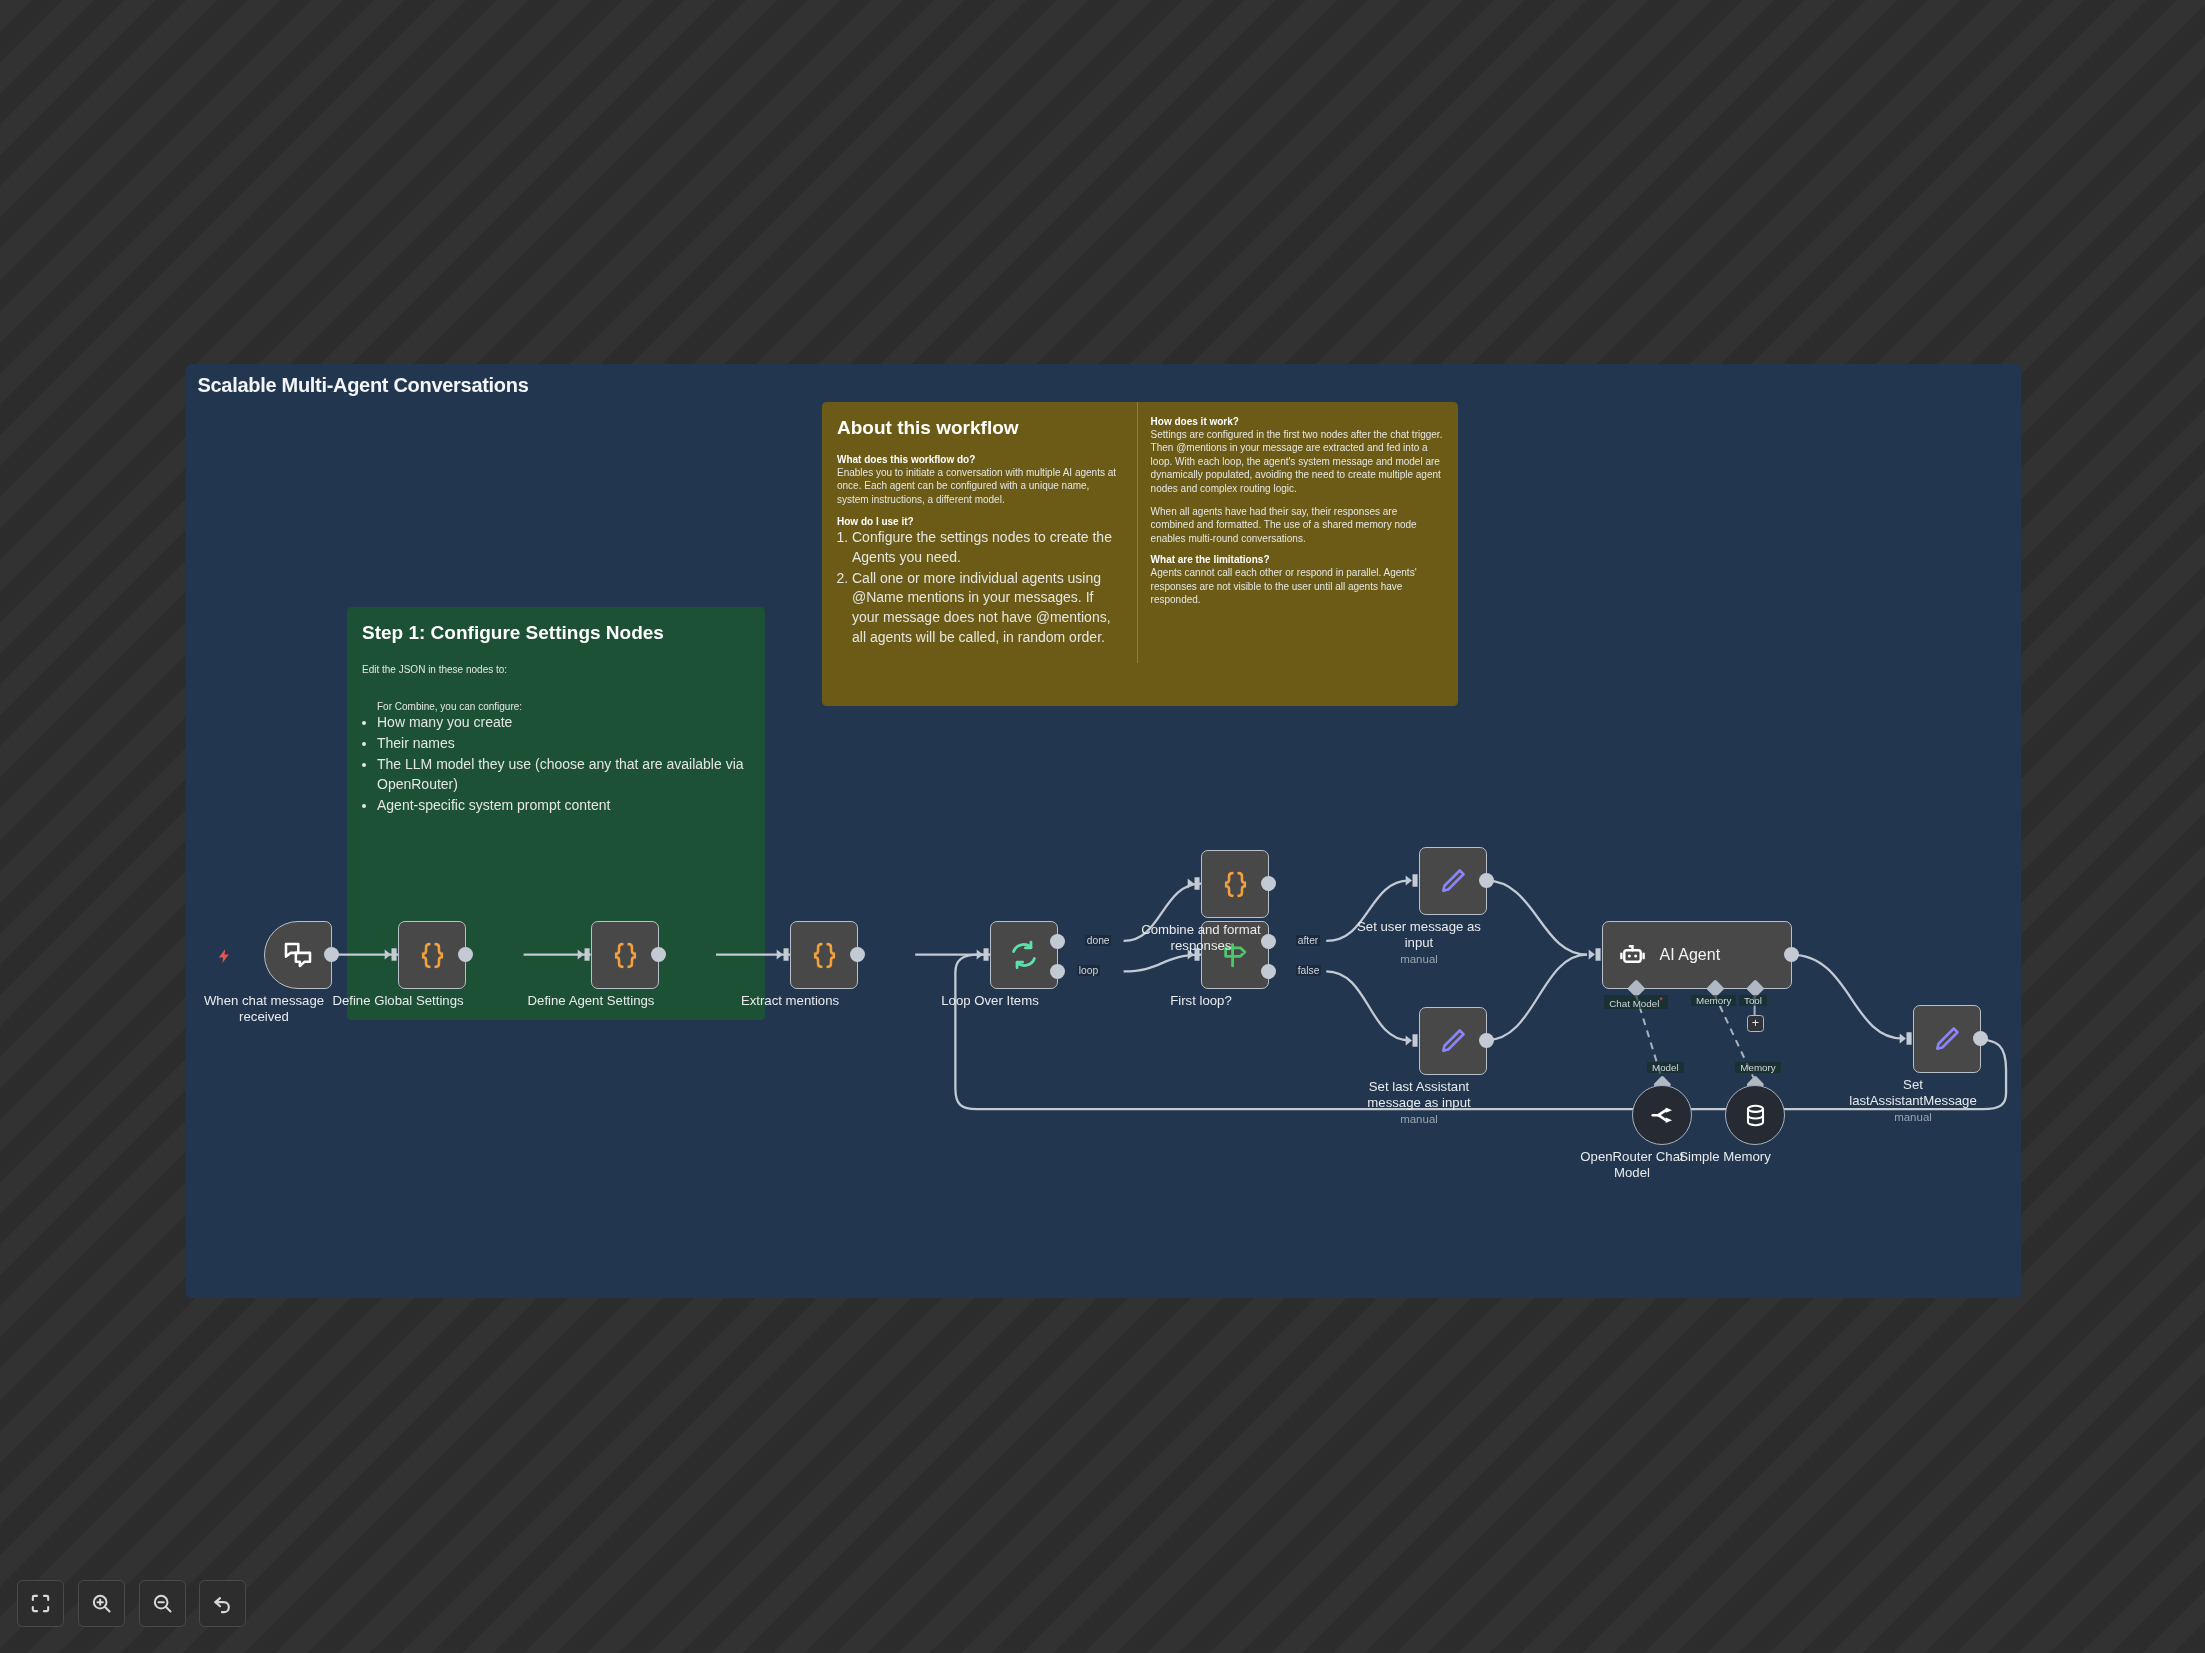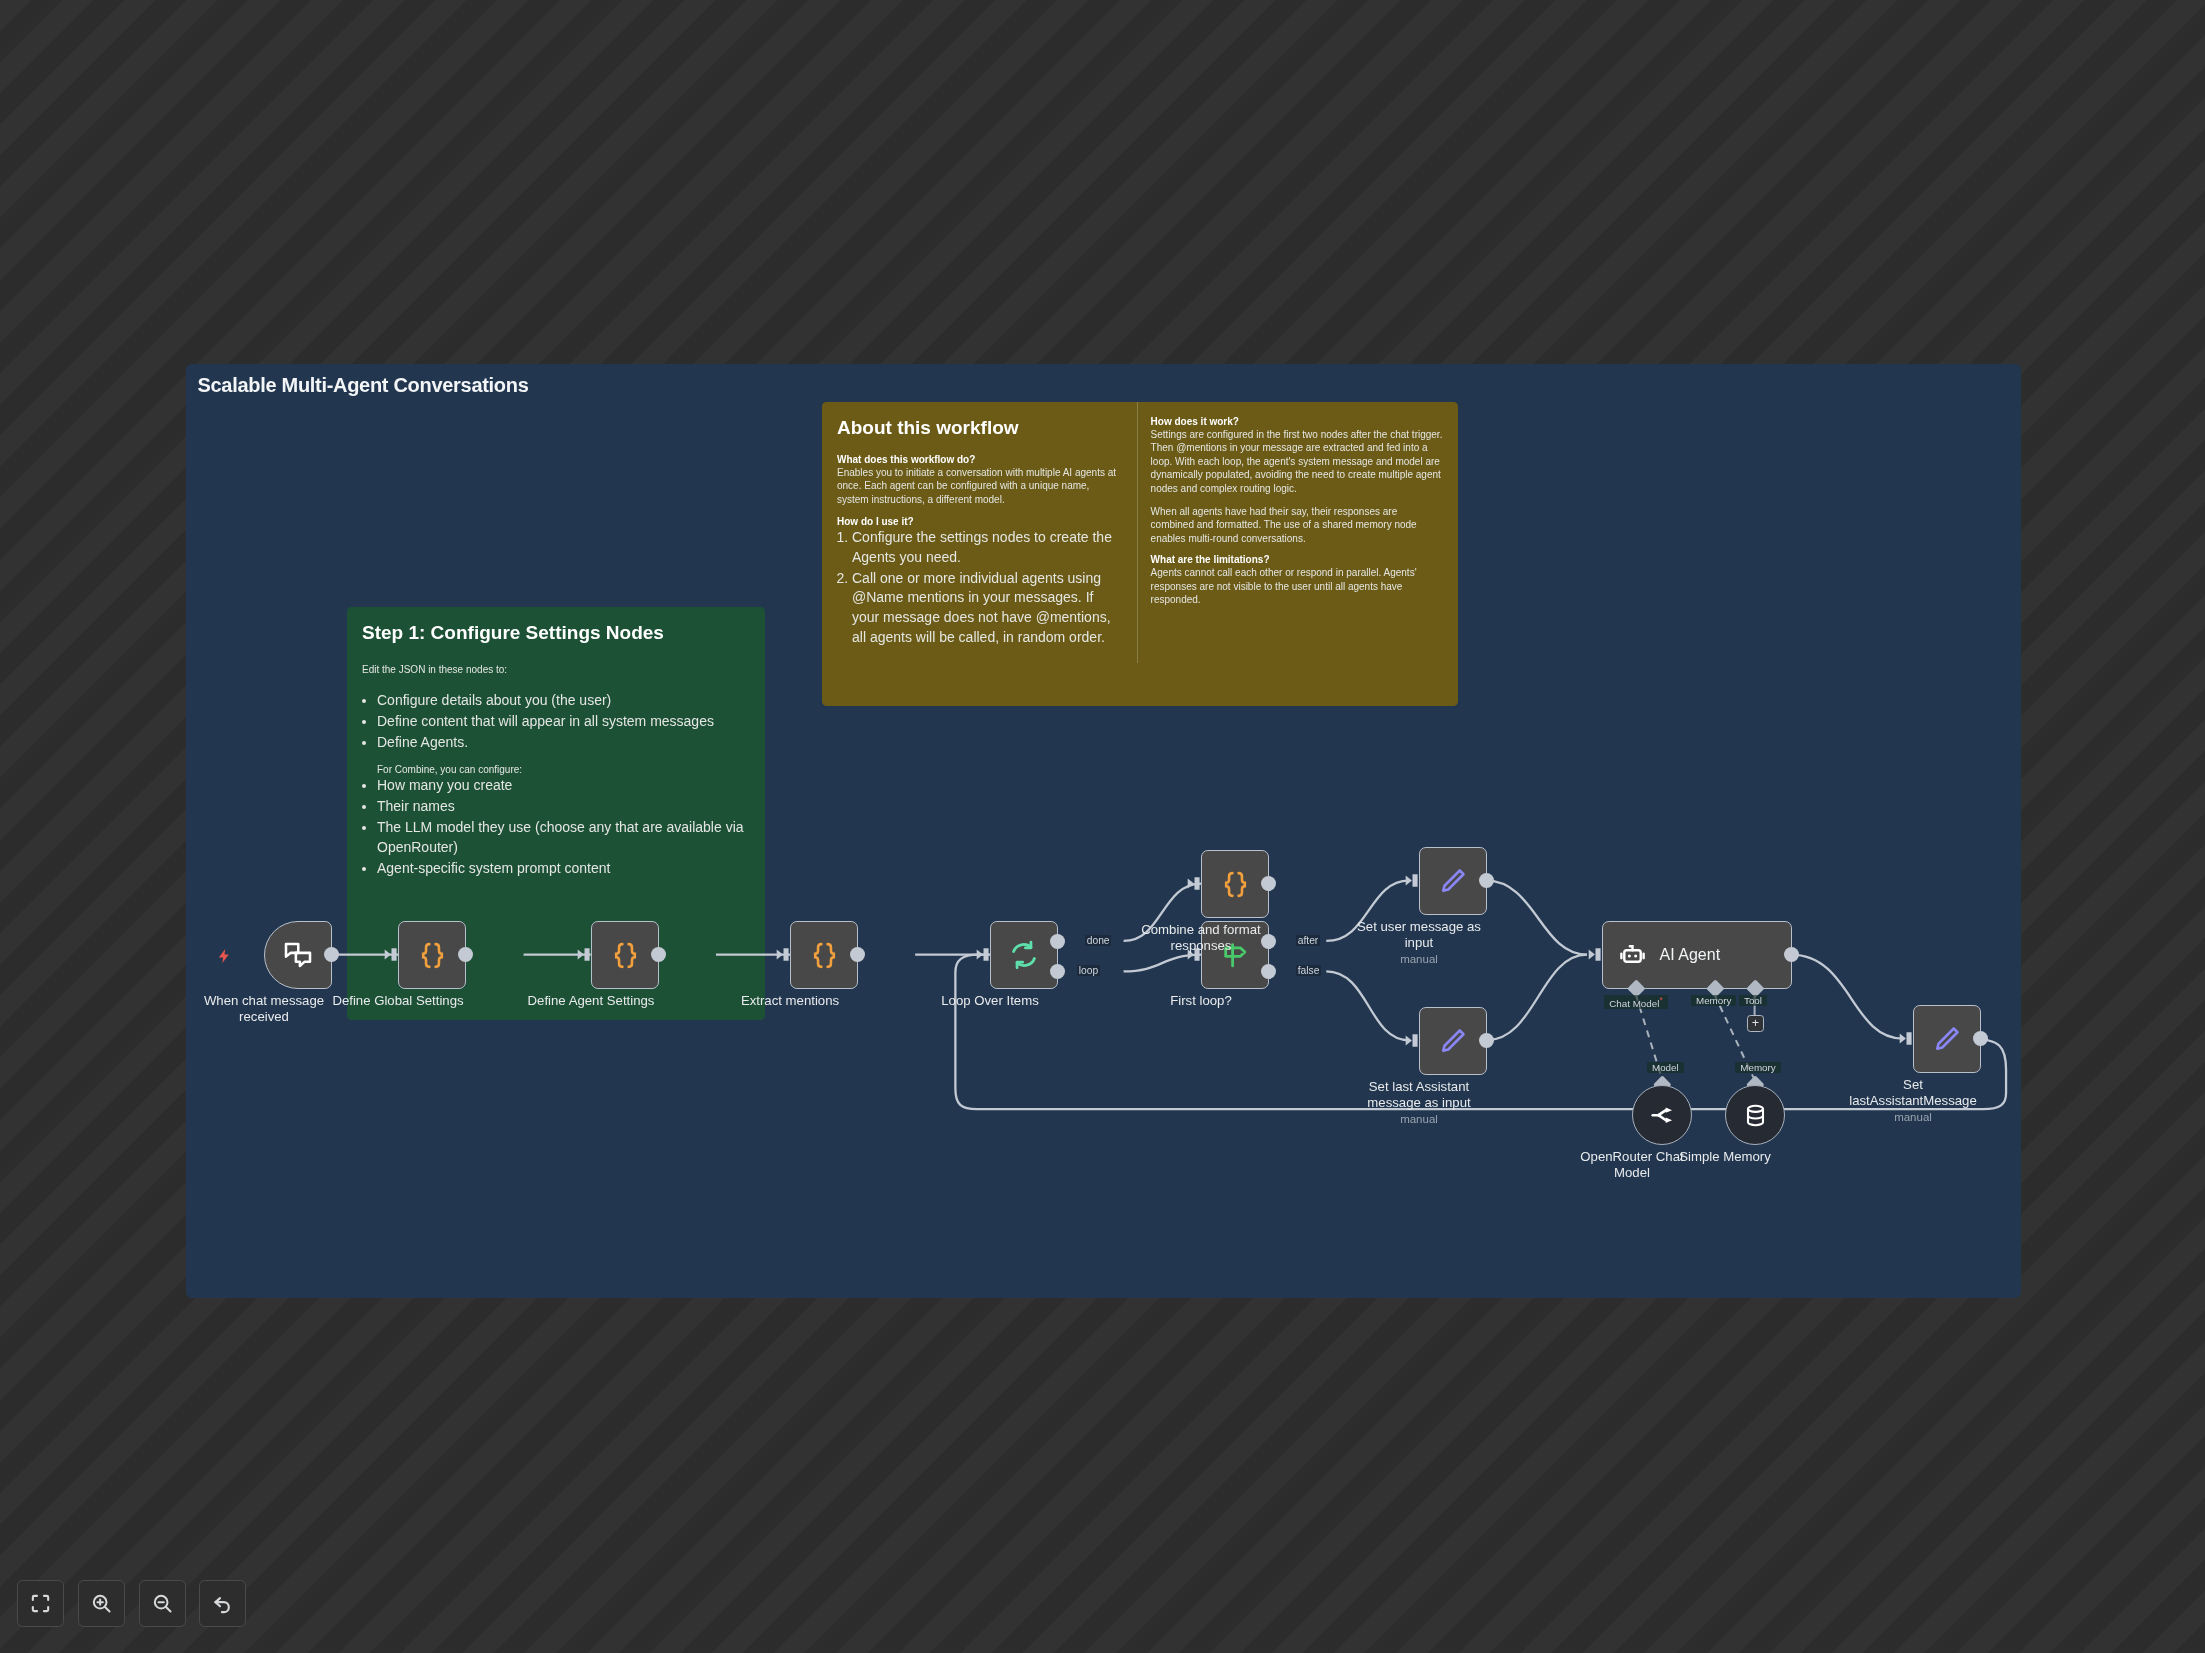--- a/index.html
+++ b/index.html
@@ -227,25 +227,20 @@
         </div>
       </div>
     </div>
 
     <div class="sticky green" style="left:161px; top:243px; width:418px; height:413px;">
       <div class="sticky-inner">
         <h2>Step 1: Configure Settings Nodes</h2>
         <div class="spacer-md"></div>
         <p>Edit the JSON in these nodes to:</p>
         <div class="spacer-md"></div>
-        <ul>
-          <li>Configure details about you (the user)</li>
-          <li>Define content that will appear in all system messages</li>
-          <li>Define Agents.</li>
-        </ul>
         <div class="spacer-sm"></div>
         <p style="margin-left:15px;">For Combine, you can configure:</p>
         <ul>
           <li>How many you create</li>
           <li>Their names</li>
           <li>The LLM model they use (choose any that are available via OpenRouter)</li>
           <li>Agent-specific system prompt content</li>
         </ul>
       </div>
     </div>

